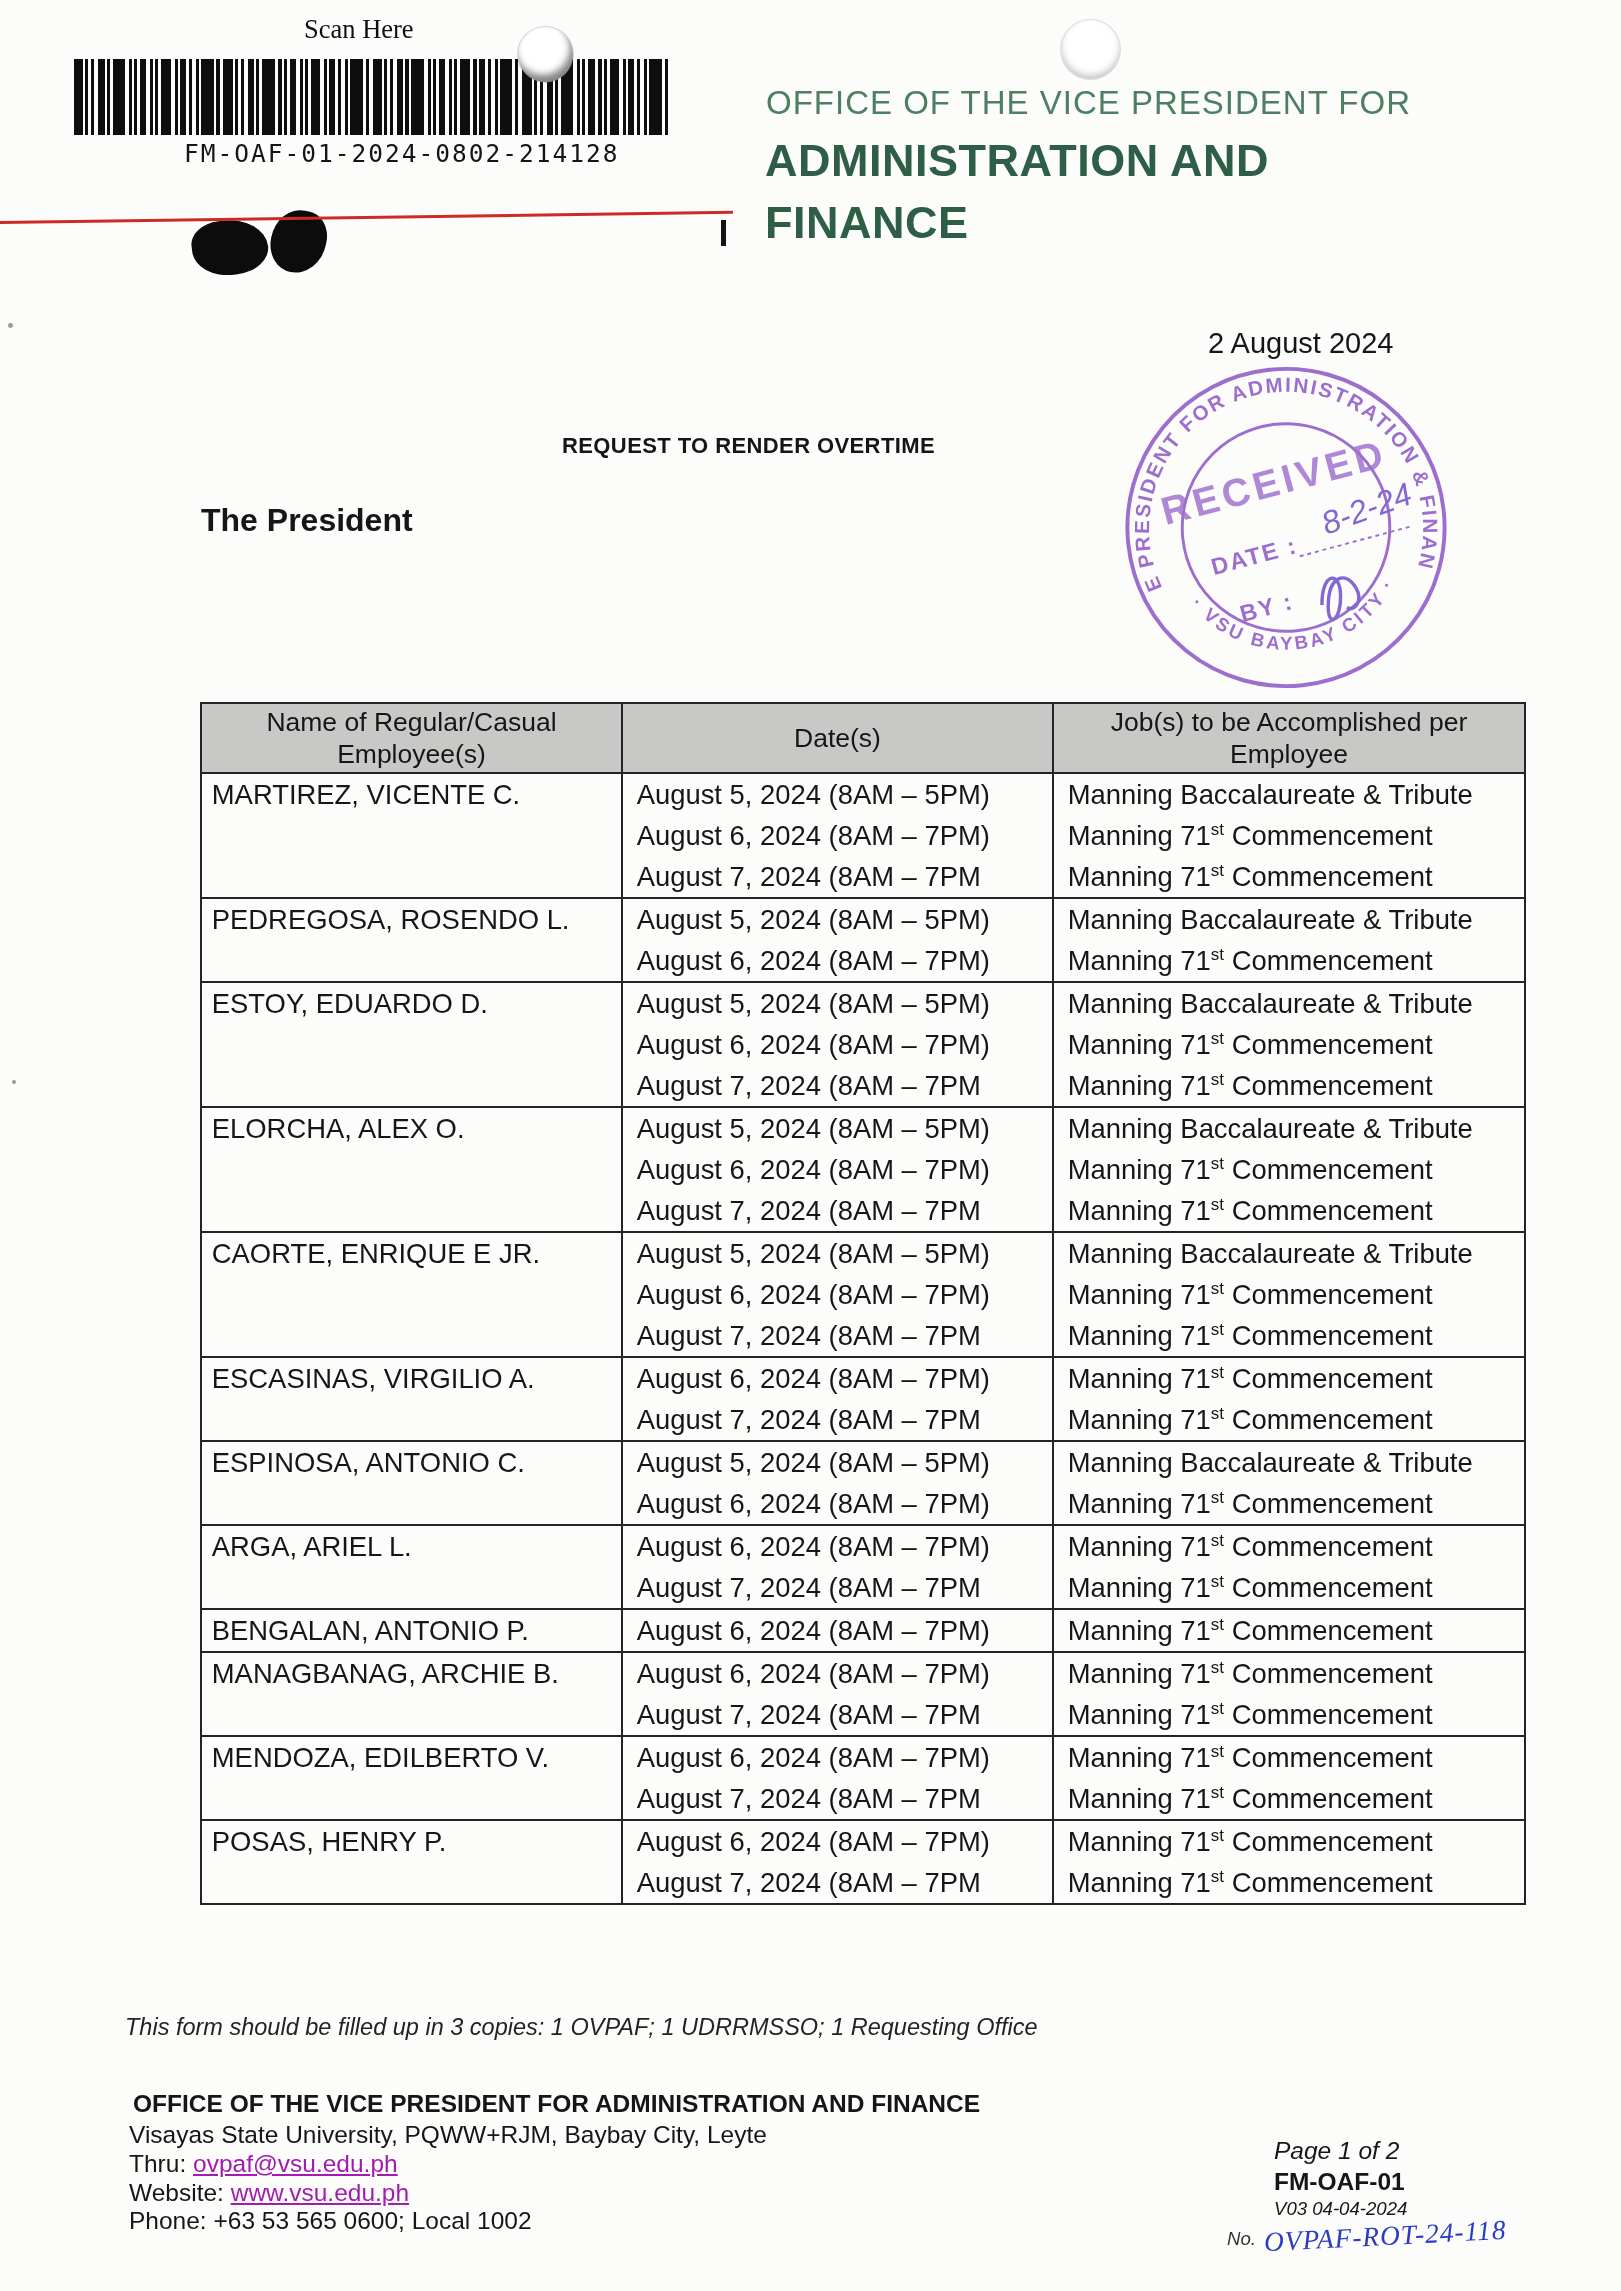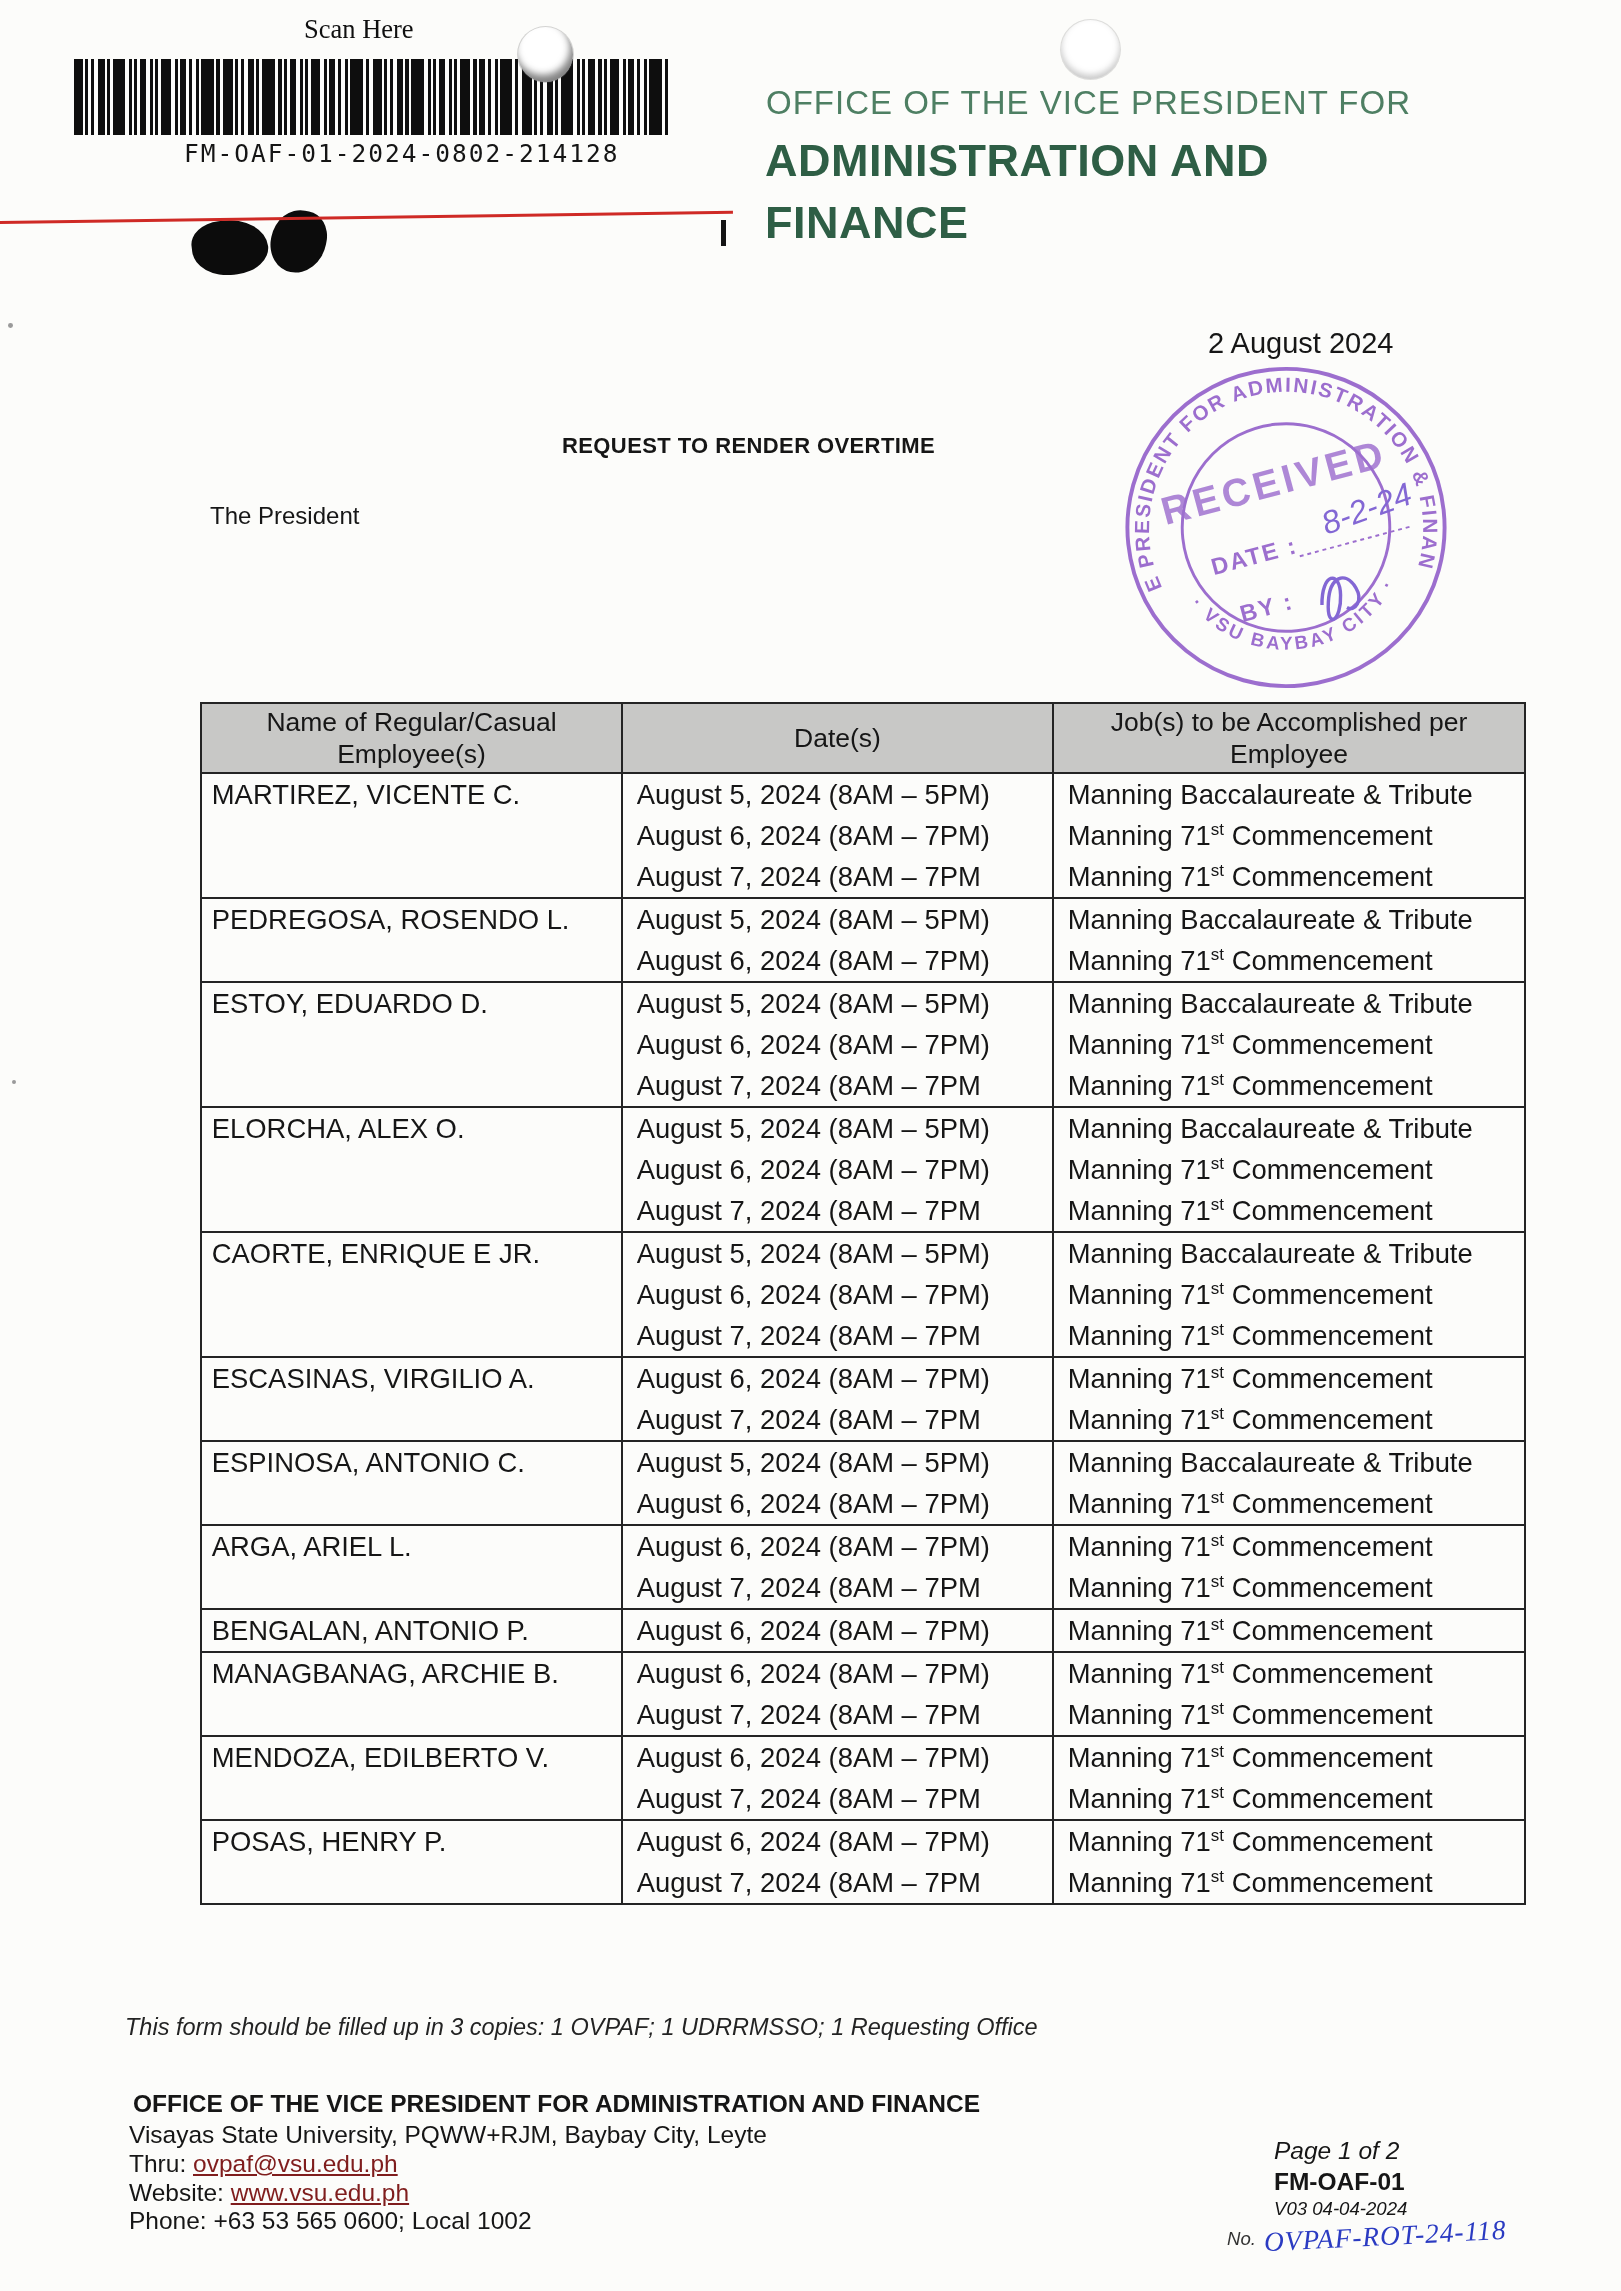--- a/index.html
+++ b/index.html
@@ -32,21 +32,21 @@
   .office-line1 { left:766px; top:84px; font-size:33px; letter-spacing:1px; color:#4e7f63; }
   .office-line2 { left:765px; top:135px; font-size:45px; font-weight:bold; letter-spacing:0.5px; color:#2e5e45; }
   .office-line3 { left:765px; top:197px; font-size:45px; font-weight:bold; letter-spacing:0.5px; color:#2e5e45; }
 
   .doc-date { left:1208px; top:327px; font-size:29px; }
 
   .stamp { left:1100px; top:345px; transform:rotate(-6deg); opacity:.85; }
   .stamp text, .stamp textPath { font-family:"Liberation Sans", sans-serif; }
 
   .doc-title { left:562px; top:433px; font-size:22px; font-weight:bold; letter-spacing:0.4px; }
-  .addressee { left:210px; top:502px; font-size:24px; font-weight:normal; }
+  .addressee { left:201px; top:502px; font-size:32px; font-weight:bold; }
   .thru-line { left:201px; top:574px; font-size:28px; font-weight:bold; }
   .intro-line { left:201px; top:645px; font-size:27.4px; }
 
   
   table.ot { left:200px; top:702px; position:absolute; border-collapse:collapse; width:1325px; table-layout:fixed; }
   table.ot th, table.ot td { border:2px solid #242424; }
   table.ot th {
     background:#c8c8c6; font-weight:normal; font-size:26.5px; text-align:center;
     height:69px; padding:2px 7.8px; line-height:32px;
   }
@@ -57,21 +57,21 @@
   sup { font-size:62%; vertical-align:super; line-height:0; }
 
   
   .footer-note { left:125px; top:2014px; font-size:23.5px; font-style:italic; color:#232323; }
   .f-office { left:133px; top:2090px; font-size:24.5px; font-weight:bold; }
   .f-address { left:129px; top:2121px; font-size:24.5px; }
   .f-line { font-size:24.5px; }
   .f-email { left:129px; top:2150px; }
   .f-web { left:129px; top:2179px; }
   .f-phone { left:129px; top:2207px; }
-  .f-link { color:#7f1d1d; text-decoration:underline; cursor:pointer; }
+  .f-link { color:#a21caf; text-decoration:underline; cursor:pointer; }
   .f-page { left:1274px; top:2137px; font-size:24.5px; font-style:italic; }
   .f-code { left:1274px; top:2168px; font-size:24.5px; font-weight:bold; }
   .f-ver  { left:1274px; top:2198px; font-size:18.6px; font-style:italic; }
   .f-no   { left:1227px; top:2221px; font-size:18.6px; font-style:italic; color:#333; }
   .f-no-value {
     display:inline-block; margin-left:7.8px; transform:rotate(-3deg);
     font-family:"Liberation Serif", serif; font-style:italic;
     font-size:27.4px; color:#2b3bc2; letter-spacing:1px;
   }
 </style>

